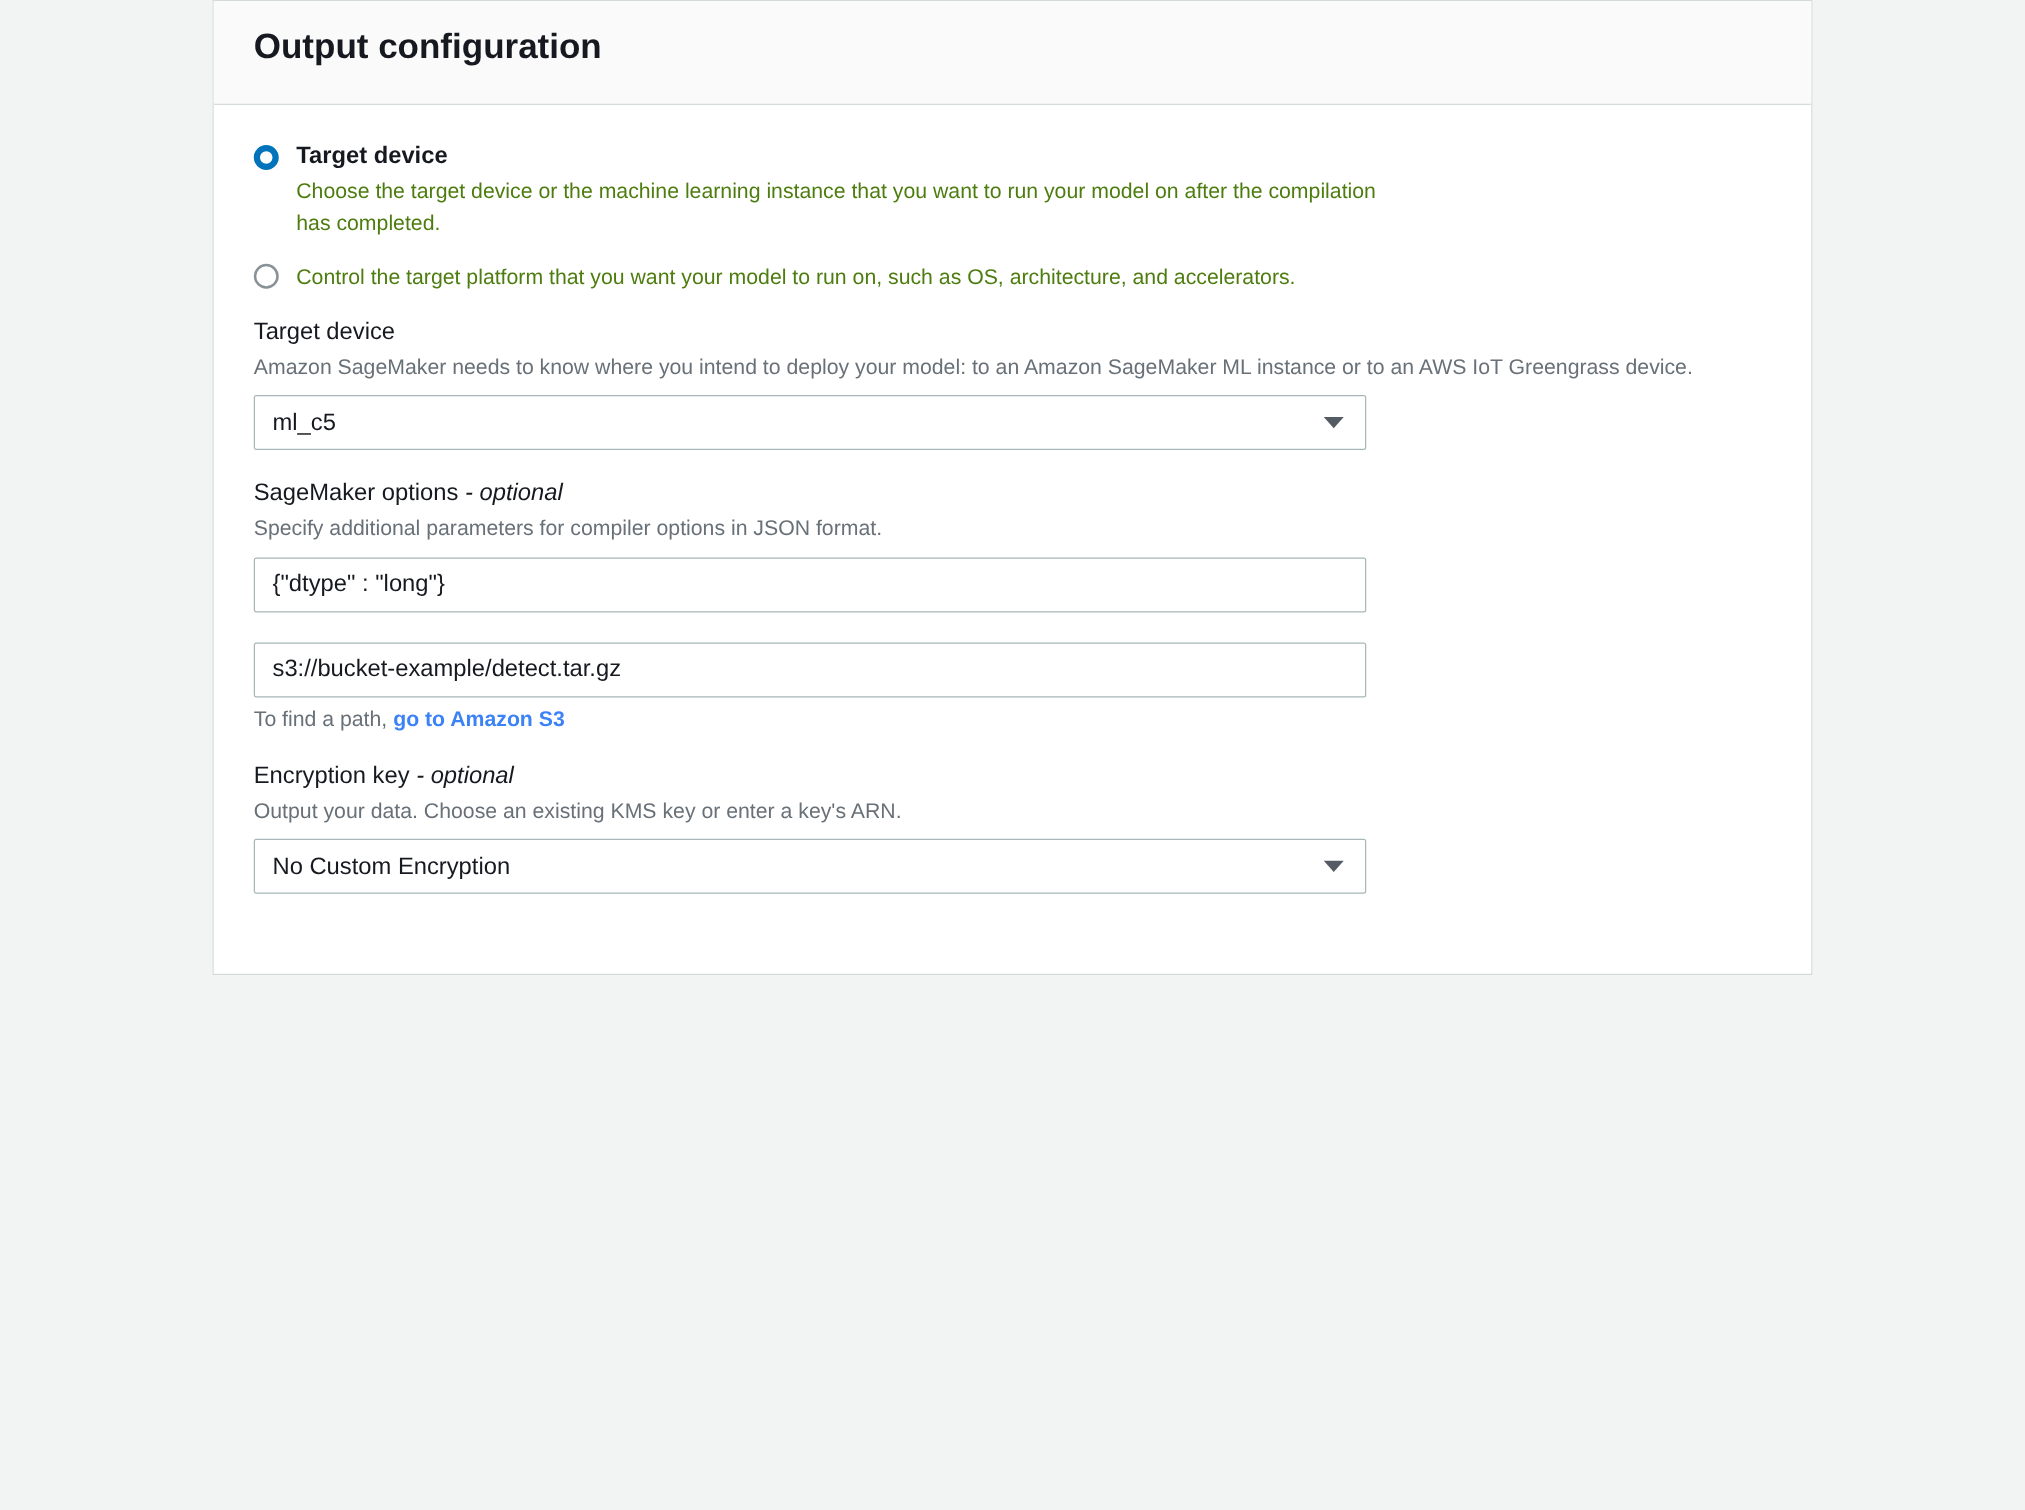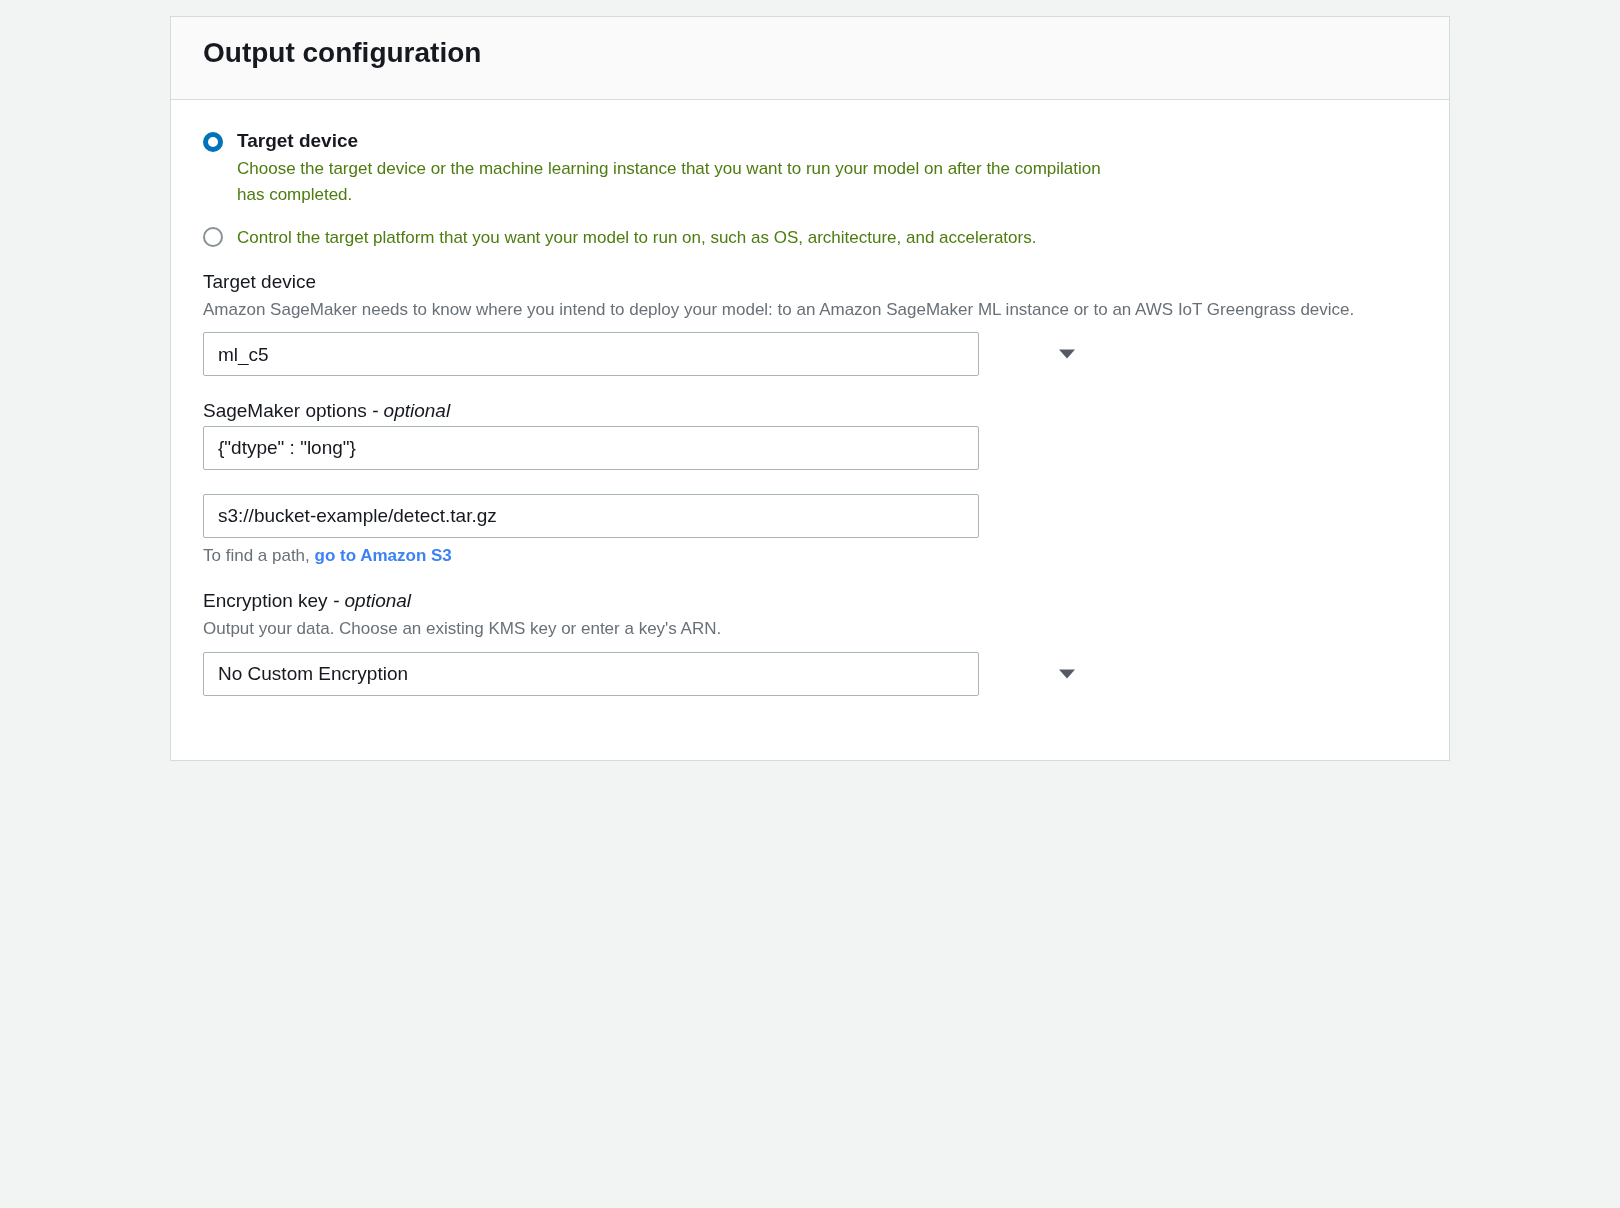--- a/index.html
+++ b/index.html
@@ -8,21 +8,21 @@
       padding: 0;
     }
     body {
       font-family: "Amazon Ember", "Helvetica Neue", Helvetica, Arial, sans-serif;
       background: #f2f3f3;
       color: #16191f;
       font-size: 14px;
     }
     .container {
       width: 1280px;
-      margin: 16px auto;
+      margin: 0 auto;
       background: #fff;
       border: 1px solid #d5dbdb;
     }
     .panel-header {
       padding: 20px 32px 24px 32px;
       border-bottom: 1px solid #d5dbdb;
       background: #fafafa;
     }
     .panel-header h1 {
       font-size: 28px;
@@ -110,21 +110,21 @@
       color: #687078;
       line-height: 1.5;
       margin-bottom: 10px;
     }
     .select-wrapper {
       position: relative;
       width: 890px;
     }
     .select-wrapper select,
     .text-input {
-      width: 776px;
+      width: 890px;
       height: 44px;
       border: 1px solid #aab7b8;
       border-radius: 2px;
       padding: 0 14px;
       font-size: 19px;
       color: #16191f;
       background: #fff;
       font-family: inherit;
       appearance: none;
       -webkit-appearance: none;
@@ -189,20 +189,21 @@
         <select>
           <option>ml_c5</option>
         </select>
       </div>
     </div>
 
     <div class="field">
       <div class="field-label">
         <span>SageMaker options </span><span class="optional">- optional</span>
       </div>
+      <div class="field-desc">Specify additional parameters for compiler options in JSON format.</div>
       <input type="text" class="text-input" value="{&quot;dtype&quot; : &quot;long&quot;}" style="">
     </div>
 
     <div class="field">
       <input type="text" class="text-input" value="s3://bucket-example/detect.tar.gz" style="">
       <div class="hint-row">
         <span>To find a path, </span><a href="#">go to Amazon S3</a>
       </div>
     </div>
 

